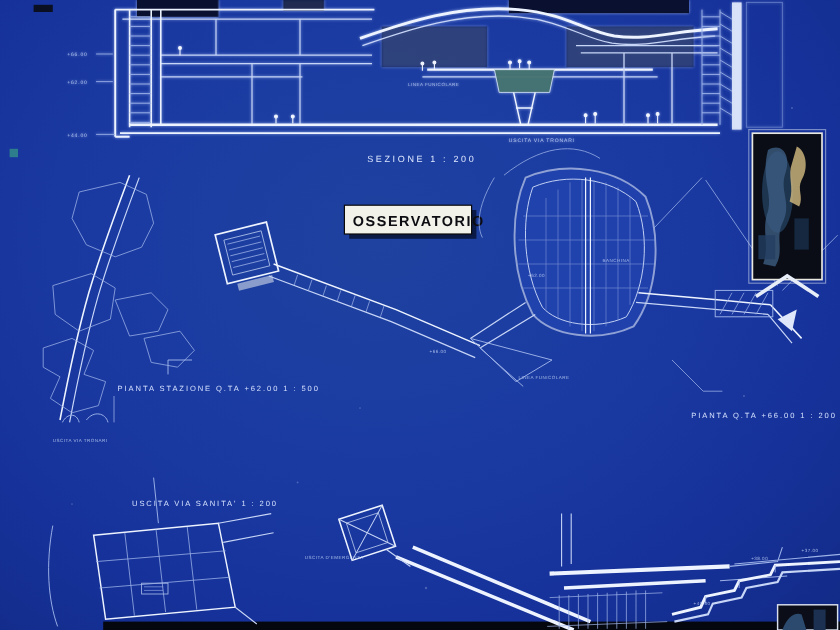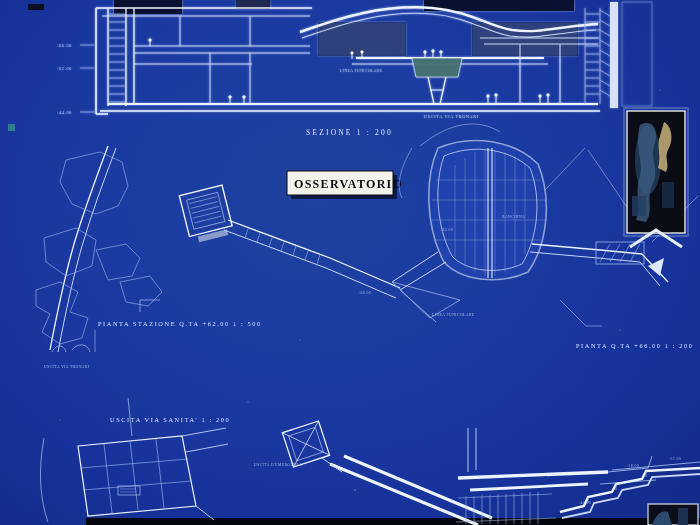--- a/index.html
+++ b/index.html
@@ -1,19 +1,19 @@
 <!DOCTYPE html>
 <html><head>
 <meta charset="utf-8">
 <style>
   html,body{margin:0;padding:0;background:#0d1d5e;}
   .stage{
     position:relative;width:700px;height:525px;overflow:hidden;
     background:radial-gradient(ellipse at 45% 38%, #20449fcc 0%, #1a3aa2 42%, #16329a 72%, #122a86 100%), #1a3aa2;
-    font-family:Liberation Serif, serif;
+    font-family:Liberation Sans, sans-serif;
     text-align:center;
   }
   svg{position:absolute;left:0;top:0;}
   .bright{stroke:#eef4ff;fill:none;}
   .mid{stroke:#c7d5f6;fill:none;}
   .faint{stroke:#9db3e8;fill:none;}
   text{fill:#d8e3ff;letter-spacing:1px;}
   .lbl-big{font-size:7.5px;letter-spacing:2.2px;fill:#dfe9ff;}
   .lbl-med{font-size:6.3px;letter-spacing:1.6px;fill:#d6e2ff;}
   .lbl-tiny{font-size:4.2px;letter-spacing:.7px;fill:#c4d4f6;opacity:.9;}

